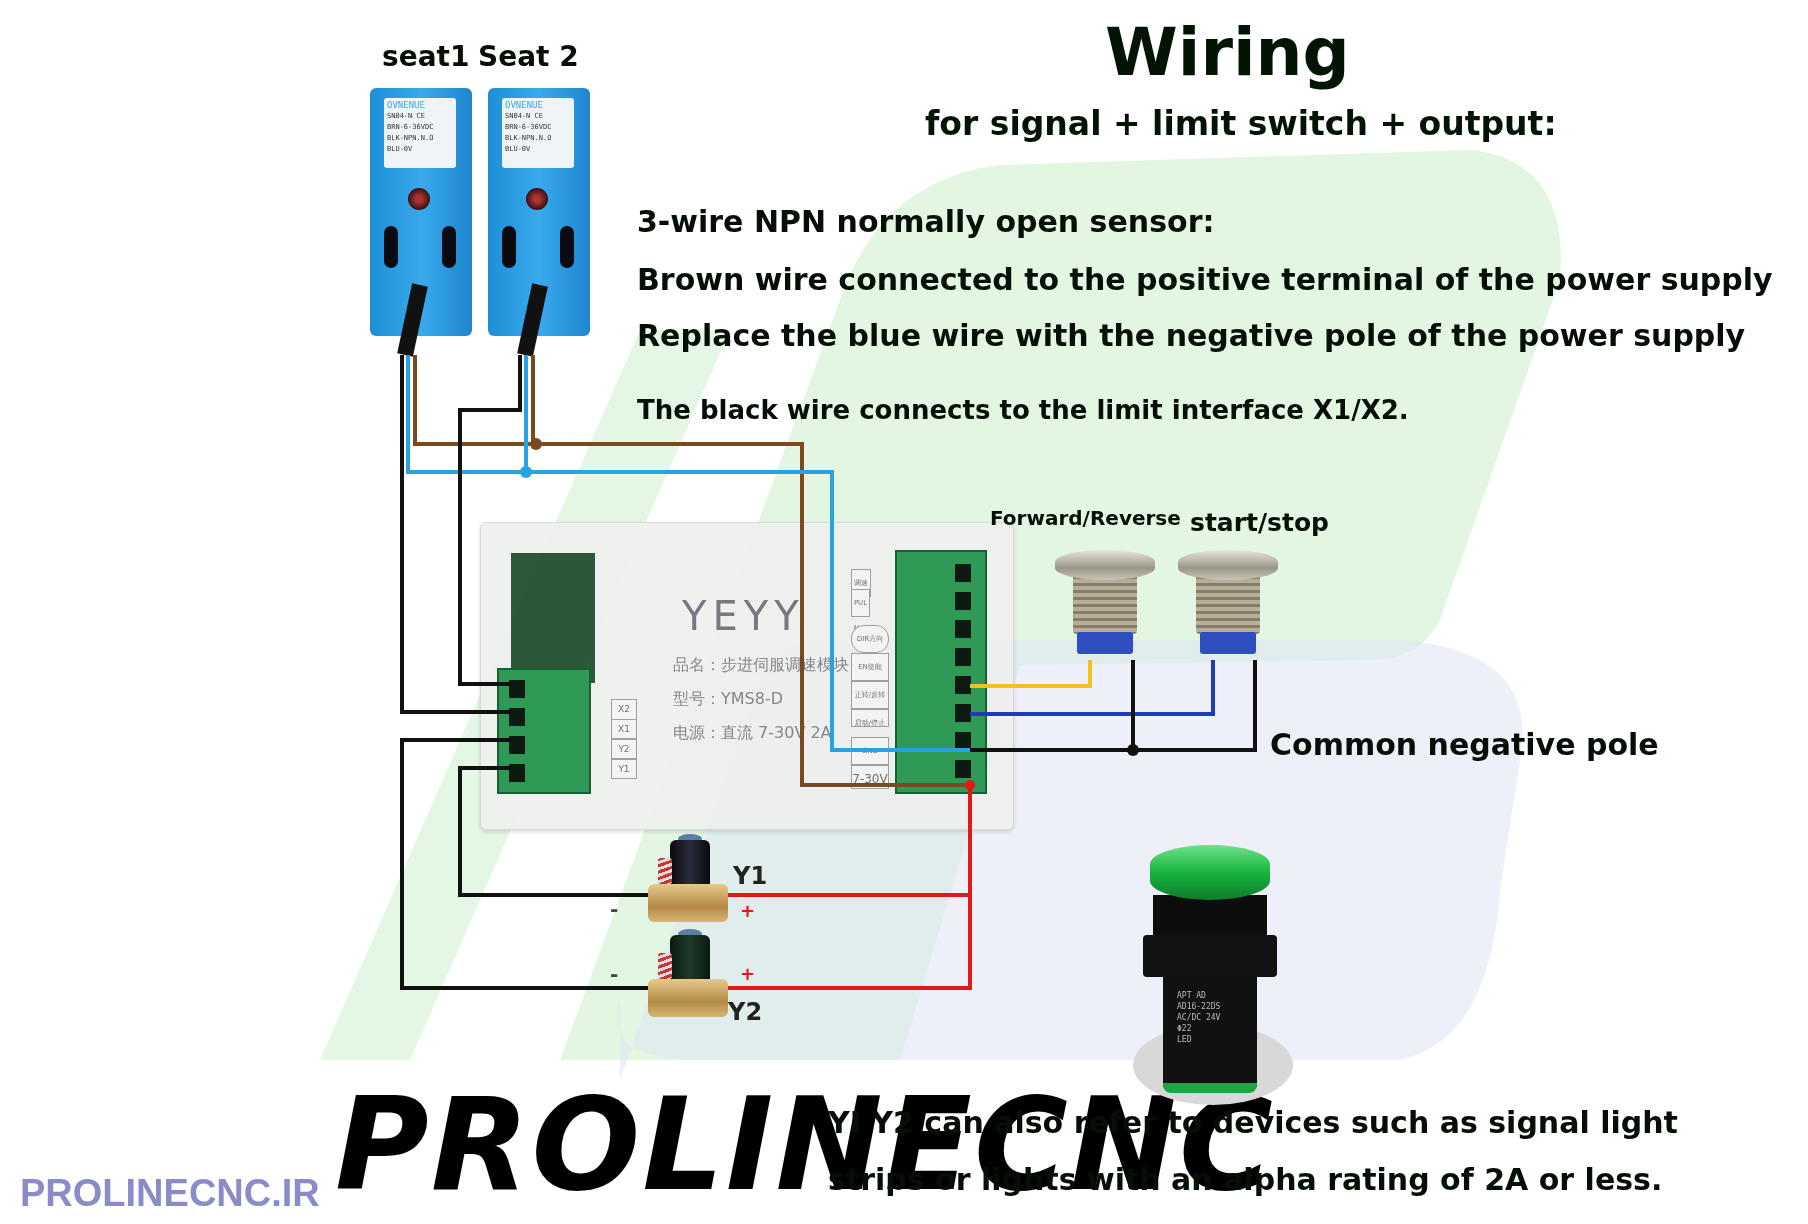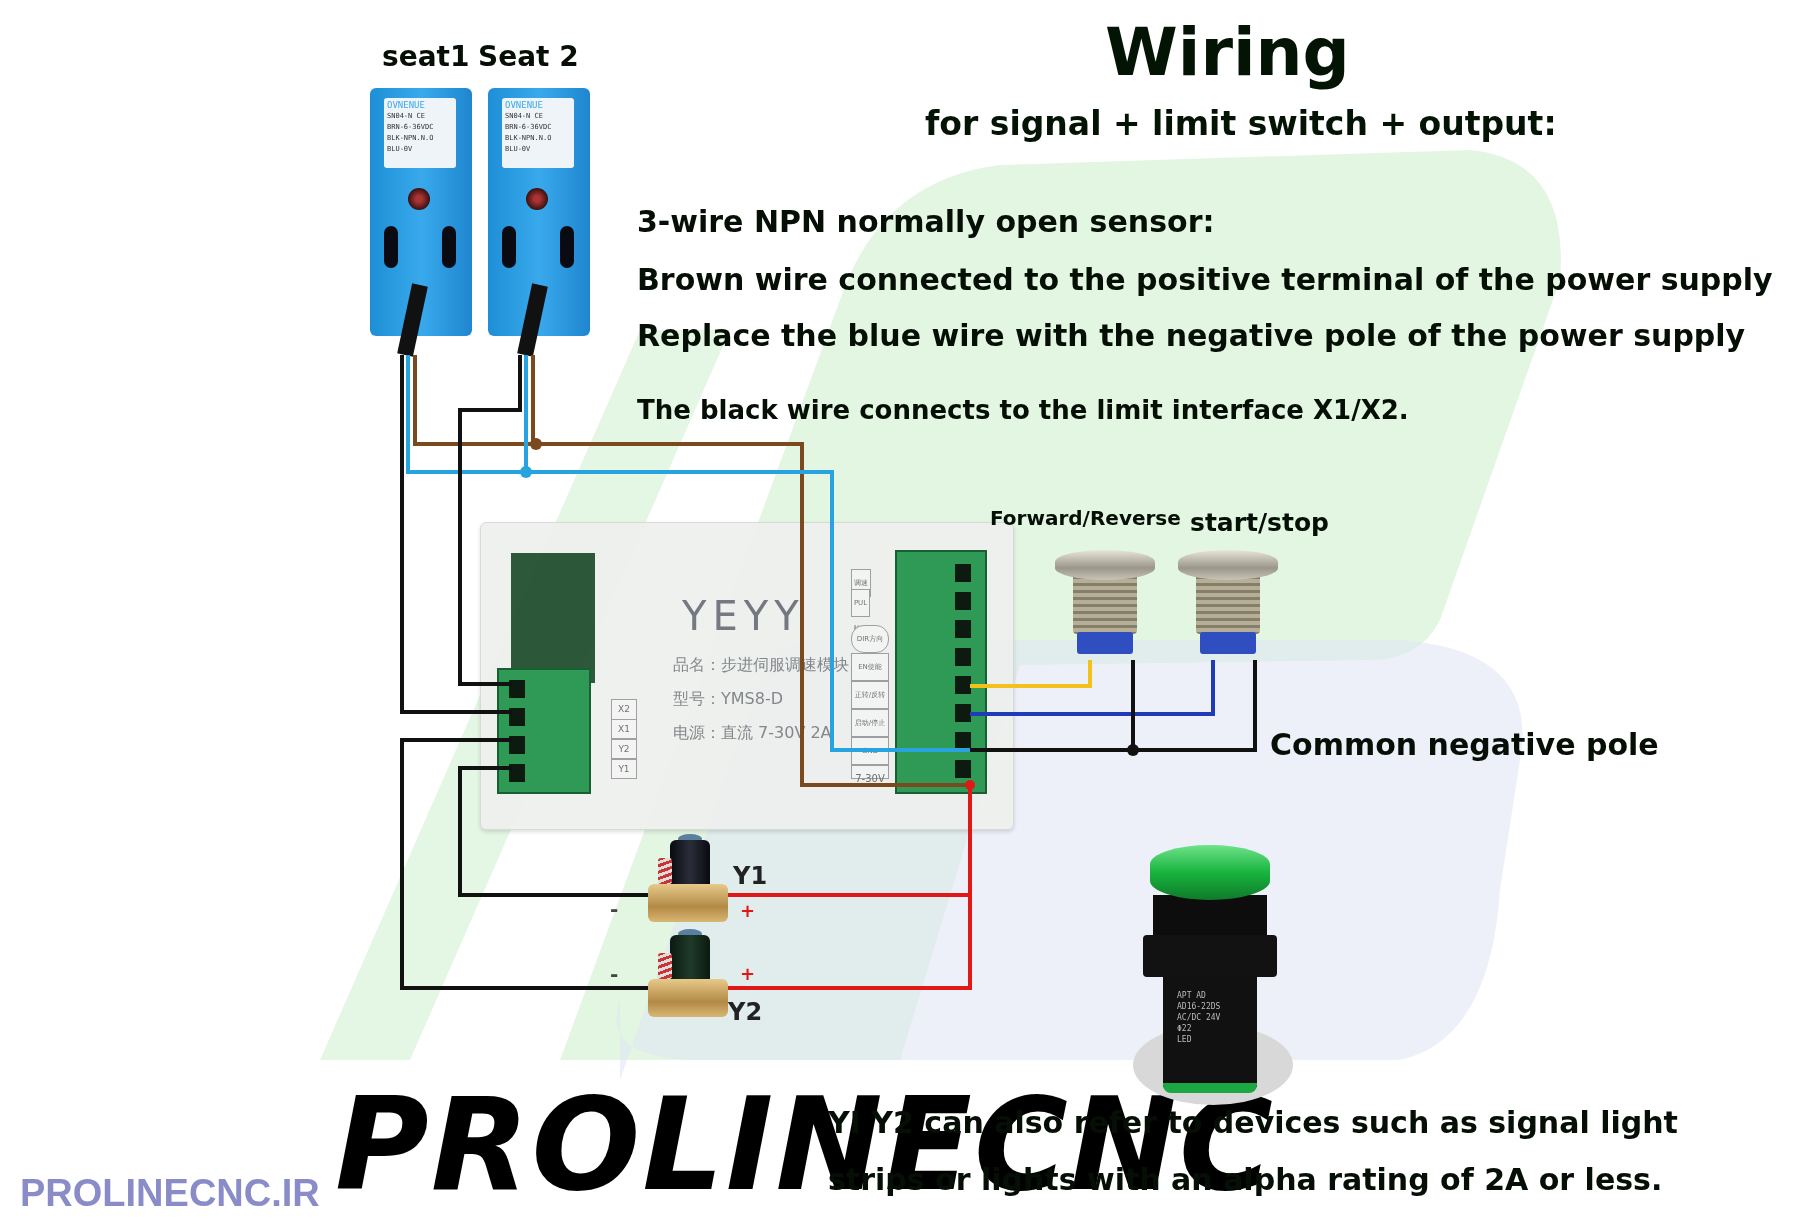--- a/index.html
+++ b/index.html
@@ -96,23 +96,23 @@
   <div class="pin-label" style="left:130px; top:176px; width:26px; height:24px; line-height:18px;">X2</div>
   <div class="pin-label" style="left:130px; top:196px; width:26px; height:20px; line-height:18px;">X1</div>
   <div class="pin-label" style="left:130px; top:216px; width:26px; height:20px; line-height:18px;">Y2</div>
   <div class="pin-label" style="left:130px; top:236px; width:26px; height:20px; line-height:18px;">Y1</div>
 
   <div class="pin-label" style="left:370px; top:46px; width:20px; height:28px; line-height:26px; font-size:7px;">调速+OI</div>
   <div class="pin-label" style="left:370px; top:66px; width:19px; height:28px; line-height:26px; font-size:7px;">PUL脉冲</div>
   <div class="pin-label" style="left:370px; top:102px; width:38px; height:28px; line-height:26px; font-size:7px;border-radius:13px;">DIR方向</div>
   <div class="pin-label" style="left:370px; top:130px; width:38px; height:28px; line-height:26px; font-size:7px;">EN使能</div>
   <div class="pin-label" style="left:370px; top:158px; width:38px; height:28px; line-height:26px; font-size:7px;">正转/反转</div>
-  <div class="pin-label" style="left:370px; top:186px; width:38px; height:28px; line-height:26px; font-size:7px;">启动/停止</div>
+  <div class="pin-label" style="left:370px; top:186px; width:38px; height:18px; line-height:26px; font-size:7px;">启动/停止</div>
   <div class="pin-label" style="left:370px; top:214px; width:38px; height:28px; line-height:26px; font-size:7px;">GND</div>
-  <div class="pin-label" style="left:370px; top:242px; width:38px; height:14px; line-height:26px; font-size:10px;">7-30V</div>
+  <div class="pin-label" style="left:370px; top:242px; width:38px; height:24px; line-height:26px; font-size:12px;">7-30V</div>
 </div>
 
 <div class="terminal" style="left:497px; top:668px; width:90px; height:122px;">
   <div class="term-hole" style="left:10px; top:10px;"></div>
   <div class="term-hole" style="left:10px; top:38px;"></div>
   <div class="term-hole" style="left:10px; top:66px;"></div>
   <div class="term-hole" style="left:10px; top:94px;"></div>
 </div>
 
 <div class="terminal" style="left:895px; top:550px; width:88px; height:240px;">

